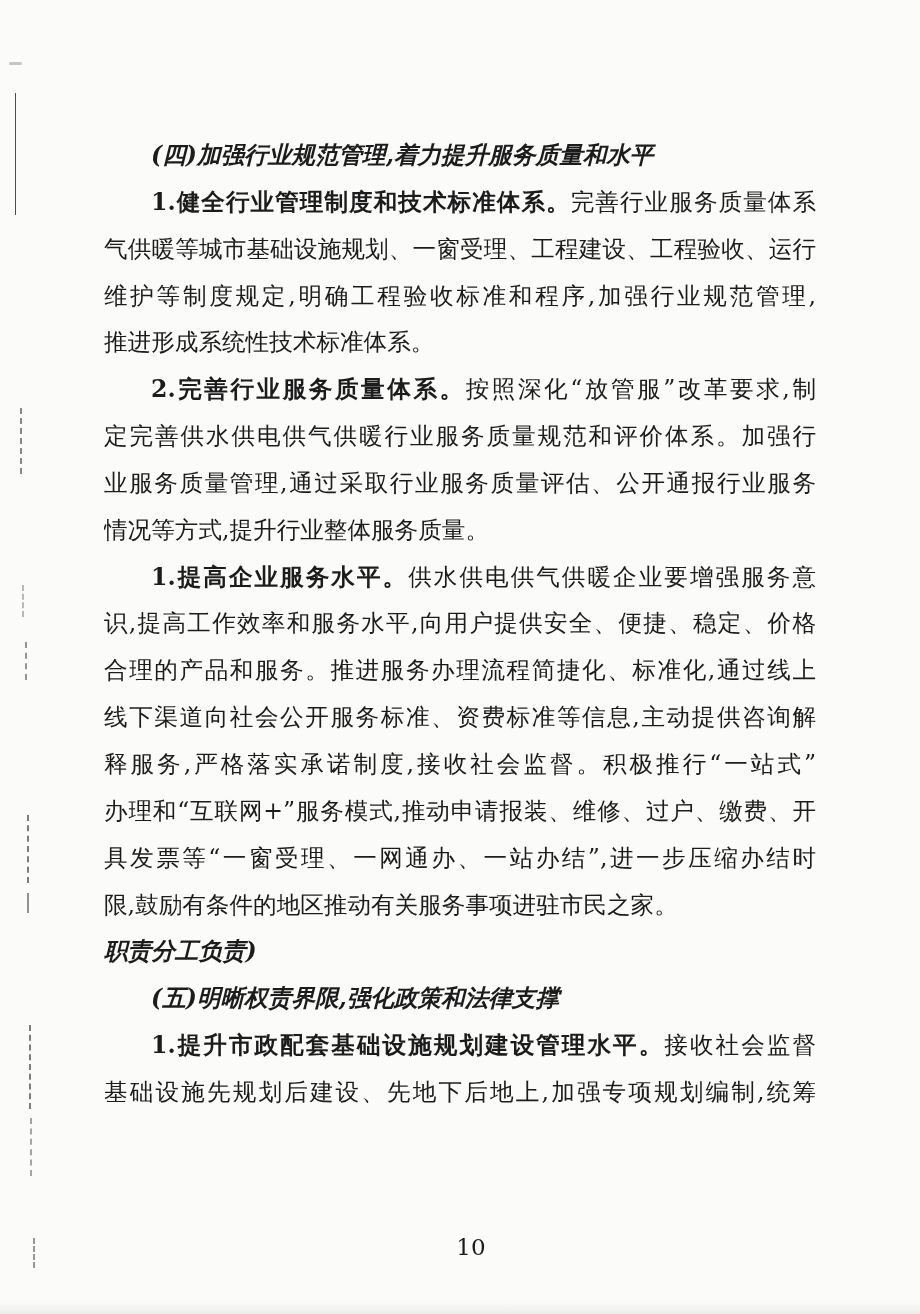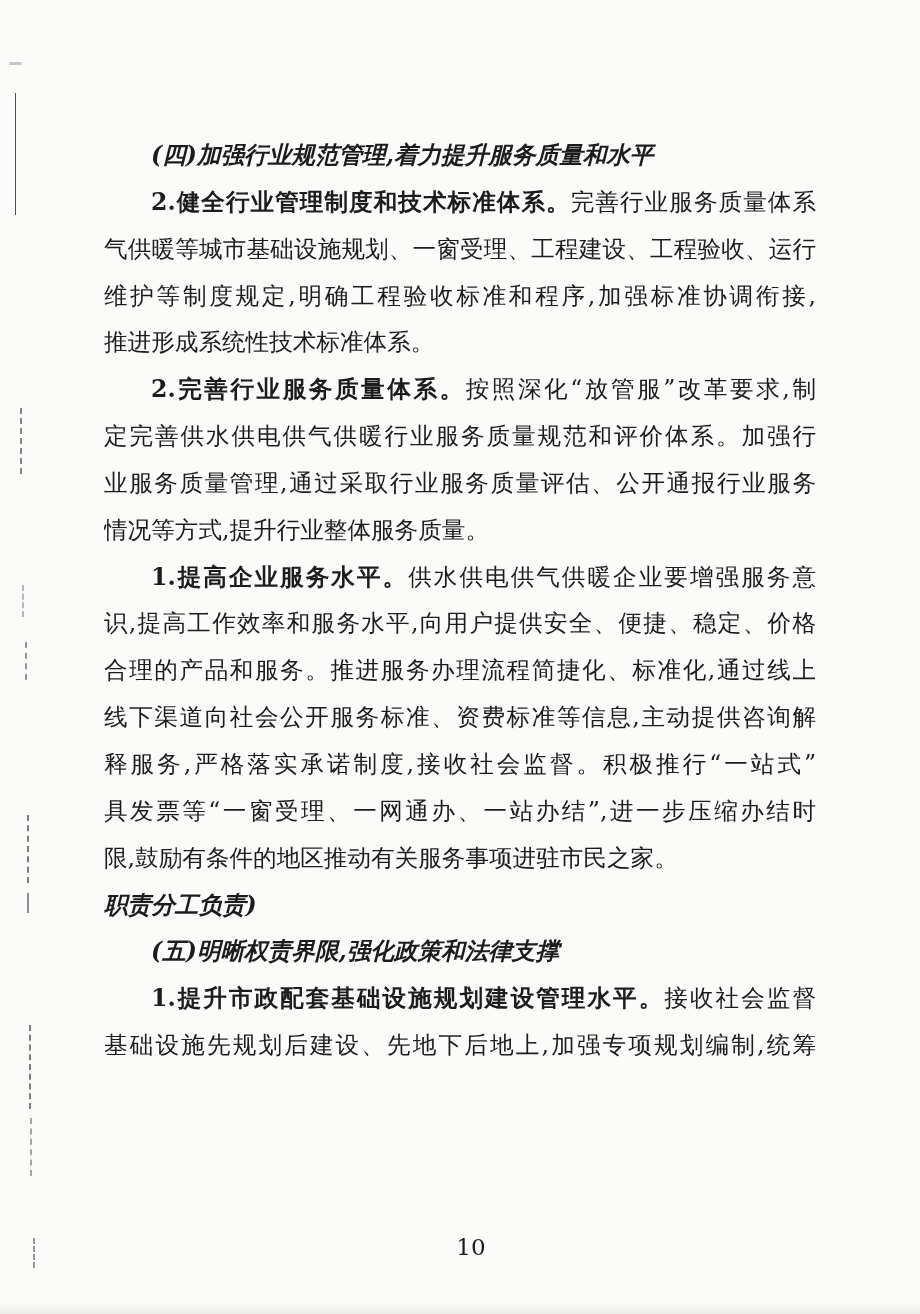--- a/index.html
+++ b/index.html
@@ -95,33 +95,34 @@
   <div class="artifact a3"></div>
   <div class="artifact a4"></div>
   <div class="artifact a5"></div>
   <div class="artifact a6"></div>
   <div class="artifact a7"></div>
   <div class="artifact a8"></div>
   <div class="artifact a9"></div>
 
   <div class="content">
       <div class="line indent heading"><span class="b">(四)加强行业规范管理,着力提升服务质量和水平</span></div>
-      <div class="line indent justify"><span class="b">2.健全行业管理制度和技术标准体系。</span><span>完善行业服务质量体系</span></div>
+      <div class="line indent justify"><span class="b">1.健全行业管理制度和技术标准体系。</span><span>完善行业服务质量体系</span></div>
       <div class="line justify"><span>气供暖等城市基础设施规划、一窗受理、工程建设、工程验收、运行</span></div>
-      <div class="line justify"><span>维护等制度规定,明确工程验收标准和程序,加强标准协调衔接,</span></div>
+      <div class="line justify"><span>维护等制度规定,明确工程验收标准和程序,加强行业规范管理,</span></div>
       <div class="line"><span>推进形成系统性技术标准体系。</span></div>
       <div class="line indent justify"><span class="b">2.完善行业服务质量体系。</span><span>按照深化“放管服”改革要求,制</span></div>
       <div class="line justify"><span>定完善供水供电供气供暖行业服务质量规范和评价体系。加强行</span></div>
       <div class="line justify"><span>业服务质量管理,通过采取行业服务质量评估、公开通报行业服务</span></div>
       <div class="line"><span>情况等方式,提升行业整体服务质量。</span></div>
       <div class="line indent justify"><span class="b">1.提高企业服务水平。</span><span>供水供电供气供暖企业要增强服务意</span></div>
       <div class="line justify"><span>识,提高工作效率和服务水平,向用户提供安全、便捷、稳定、价格</span></div>
       <div class="line justify"><span>合理的产品和服务。推进服务办理流程简捷化、标准化,通过线上</span></div>
       <div class="line justify"><span>线下渠道向社会公开服务标准、资费标准等信息,主动提供咨询解</span></div>
       <div class="line justify"><span>释服务,严格落实承诺制度,接收社会监督。积极推行“一站式”</span></div>
+      <div class="line justify"><span>办理和“互联网+”服务模式,推动申请报装、维修、过户、缴费、开</span></div>
       <div class="line justify"><span>具发票等“一窗受理、一网通办、一站办结”,进一步压缩办结时</span></div>
       <div class="line"><span>限,鼓励有条件的地区推动有关服务事项进驻市民之家。</span></div>
       <div class="line unit"><span>职责分工负责)</span></div>
       <div class="line indent heading"><span class="b">(五)明晰权责界限,强化政策和法律支撑</span></div>
       <div class="line indent justify"><span class="b">1.提升市政配套基础设施规划建设管理水平。</span><span>接收社会监督</span></div>
       <div class="line justify"><span>基础设施先规划后建设、先地下后地上,加强专项规划编制,统筹</span></div>
     </div>
 
   <div class="page-number">10</div>
 </div>

